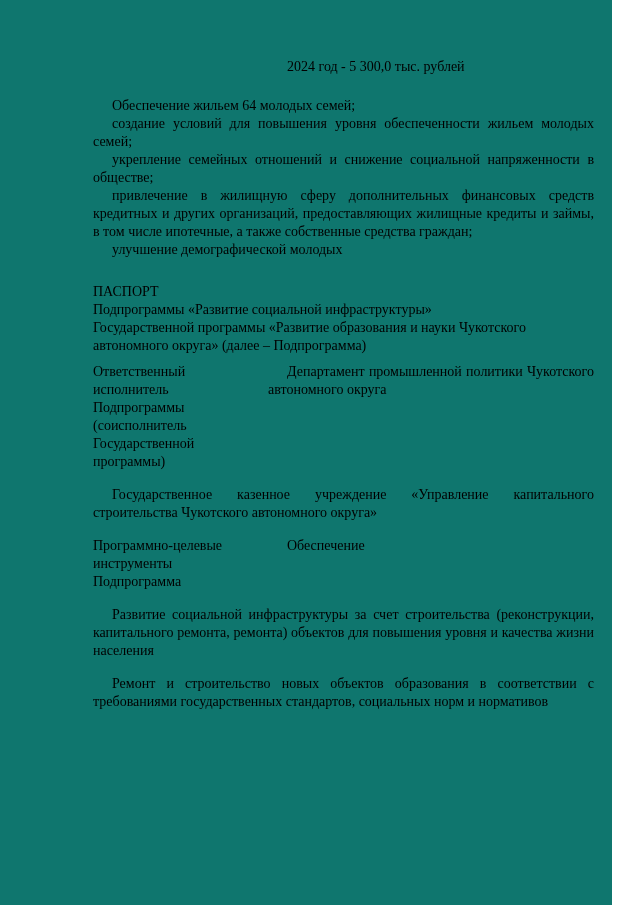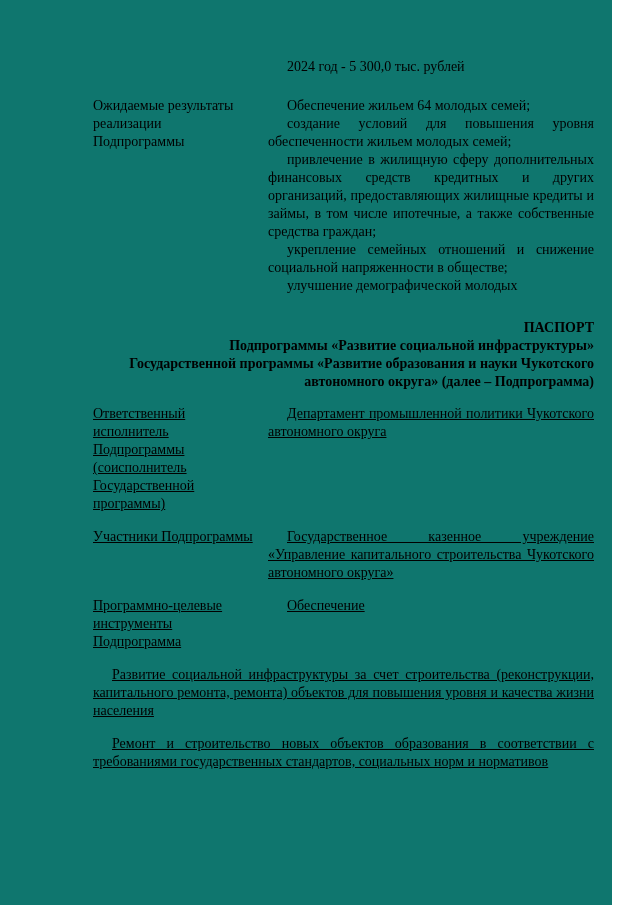--- a/index.html
+++ b/index.html
@@ -37,68 +37,66 @@
     flex: 1;
     min-width: 0;
     text-align: justify;
   }
   .row .value p {
     margin: 0;
     text-indent: 19px;
   }
   .budget-row    { margin-bottom: 21px; }
   .expected-row  { margin-bottom: 24px; }
-  .passport-row  { margin-bottom: 15px; text-decoration: underline; }
+  .passport-row  { margin-bottom: 15px; }
   .title-block {
-    text-align: right;
-    font-weight: bold;
-    margin: 0 0 14px 0;
+    text-align: left;
+    font-weight: normal;
+    margin: 0 0 8px 0;
   }
   .title-block p {
     margin: 0;
   }
 </style>
 </head>
 <body>
 
 <div class="page">
 
   <div class="row budget-row">
     <div class="label"></div>
     <div class="value">
       <p>2024 год - 5 300,0 тыс. рублей</p>
     </div>
   </div>
 
   <div class="row expected-row">
-    <div class="label">Ожидаемые результаты реализации Подпрограммы</div>
     <div class="value">
       <p>Обеспечение жильем 64 молодых семей;</p>
       <p>создание условий для повышения уровня обеспеченности жильем молодых семей;</p>
+      <p>укрепление семейных отношений и снижение социальной напряженности в обществе;</p>
       <p>привлечение в жилищную сферу дополнительных финансовых средств кредитных и других организаций, предоставляющих жилищные кредиты и займы, в том числе ипотечные, а также собственные средства граждан;</p>
-      <p>укрепление семейных отношений и снижение социальной напряженности в обществе;</p>
       <p>улучшение демографической молодых</p>
     </div>
   </div>
 
   <div class="title-block">
     <p>ПАСПОРТ</p>
     <p>Подпрограммы «Развитие социальной инфраструктуры»</p>
     <p>Государственной программы «Развитие образования и науки Чукотского автономного округа» (далее – Подпрограмма)</p>
   </div>
 
   <div class="row passport-row">
     <div class="label">Ответственный исполнитель Подпрограммы (соисполнитель Государственной программы)</div>
     <div class="value">
       <p>Департамент промышленной политики Чукотского автономного округа</p>
     </div>
   </div>
 
   <div class="row passport-row">
-    <div class="label">Участники Подпрограммы</div>
     <div class="value">
       <p>Государственное казенное учреждение «Управление капитального строительства Чукотского автономного округа»</p>
     </div>
   </div>
 
   <div class="row passport-row">
     <div class="label">Программно-целевые инструменты Подпрограмма</div>
     <div class="value">
       <p>Обеспечение</p>
     </div>

